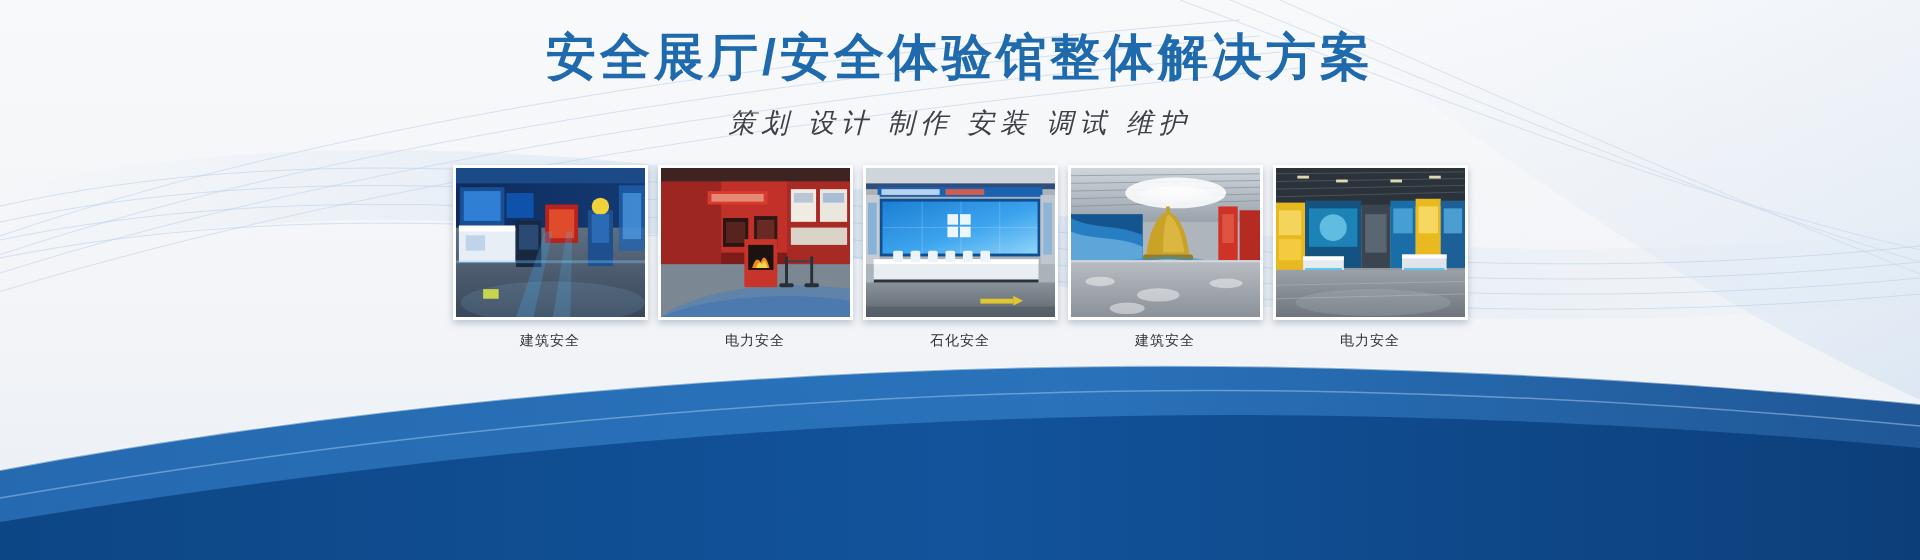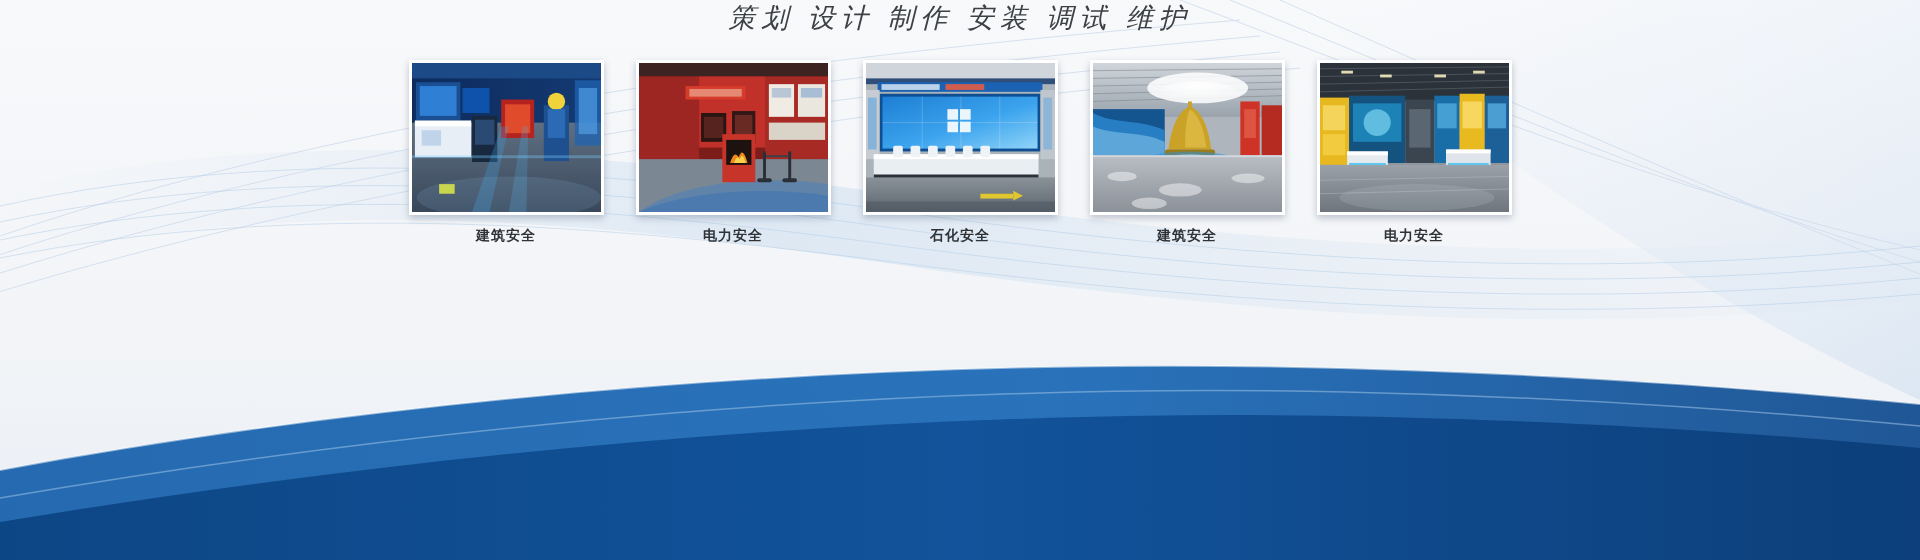--- a/index.html
+++ b/index.html
@@ -29,21 +29,21 @@
     font-size:50px;
     font-weight:bold;
     color:#1f69ad;
     letter-spacing:4px;
     line-height:1.25;
     font-family:"Liberation Sans","DejaVu Sans",sans-serif;
     white-space:nowrap;
   }
 
   .subtitle-row {
-    margin-top:0;
+    margin-top:16px;
     display:flex; align-items:center; gap:14px;
     white-space:nowrap;
   }
   .subtitle {
     font-size:27px;
     color:#3d4045;
     letter-spacing:6px;
     font-style:italic;
     font-family:"Liberation Sans","DejaVu Sans",sans-serif;
   }
@@ -54,23 +54,22 @@
     font-size:24px;
     letter-spacing:3px;
     border-radius:24px;
     padding:5px 20px 7px 23px;
     line-height:1.25;
   }
 
   .cards {
     margin-top:24px;
     display:flex;
-    gap:32px;
+    gap:10px;
     align-items:flex-start;
-    font-weight:bold;
   }
   .card { width:195px; display:flex; flex-direction:column; align-items:center; }
   .thumb {
     width:195px; height:155px;
     border:3px solid #ffffff;
     box-shadow:0 3px 7px rgba(40,60,90,0.28);
     overflow:hidden;
     position:relative;
     background:#1b2330;
   }
@@ -138,20 +137,21 @@
     </g>
 
     <path d="M0,470 C420,392 900,356 1340,368 C1600,375 1790,392 1920,404 L1920,560 L0,560 Z" fill="url(#gribbon2)" opacity="0.95"></path>
     <path d="M0,522 C420,452 900,408 1340,416 C1600,421 1790,436 1920,448 L1920,560 L0,560 Z" fill="url(#gribbon1)"></path>
     <path d="M0,470 C420,392 900,356 1340,368 C1600,375 1790,392 1920,404" fill="none" stroke="#ffffff" stroke-opacity="0.5" stroke-width="2"></path>
     <path d="M0,498 C430,424 900,382 1345,392 C1602,398 1792,414 1920,426" fill="none" stroke="#9fc3e6" stroke-opacity="0.55" stroke-width="1.5"></path>
   </svg>
 
   <div class="content">
 
+    <div class="title">安全展厅/安全体验馆整体解决方案</div>
 
     <div class="subtitle-row">
       <span class="subtitle">策划 设计 制作 安装 调试 维护</span>
     </div>
 
     <div class="cards">
 
       <div class="card">
         <div class="thumb">
           <svg viewBox="0 0 195 155" preserveAspectRatio="none">

